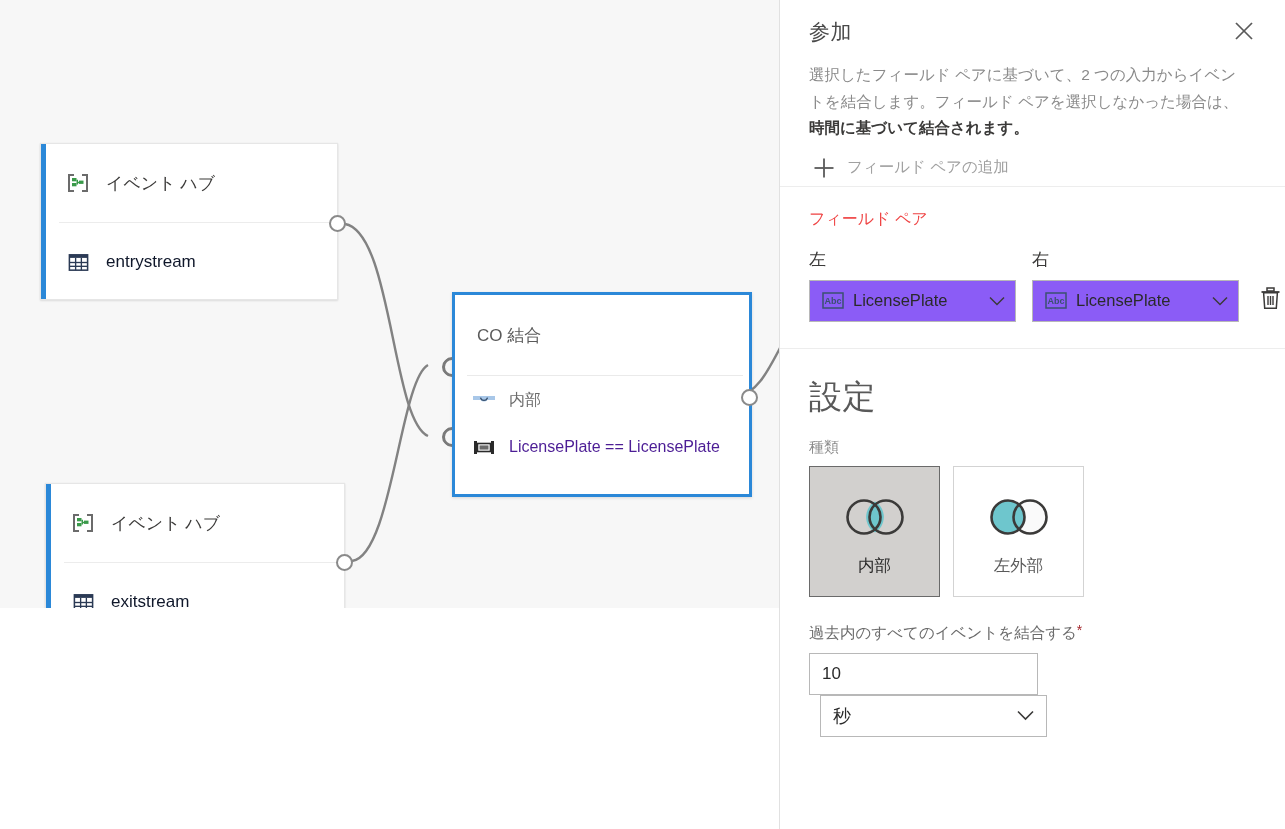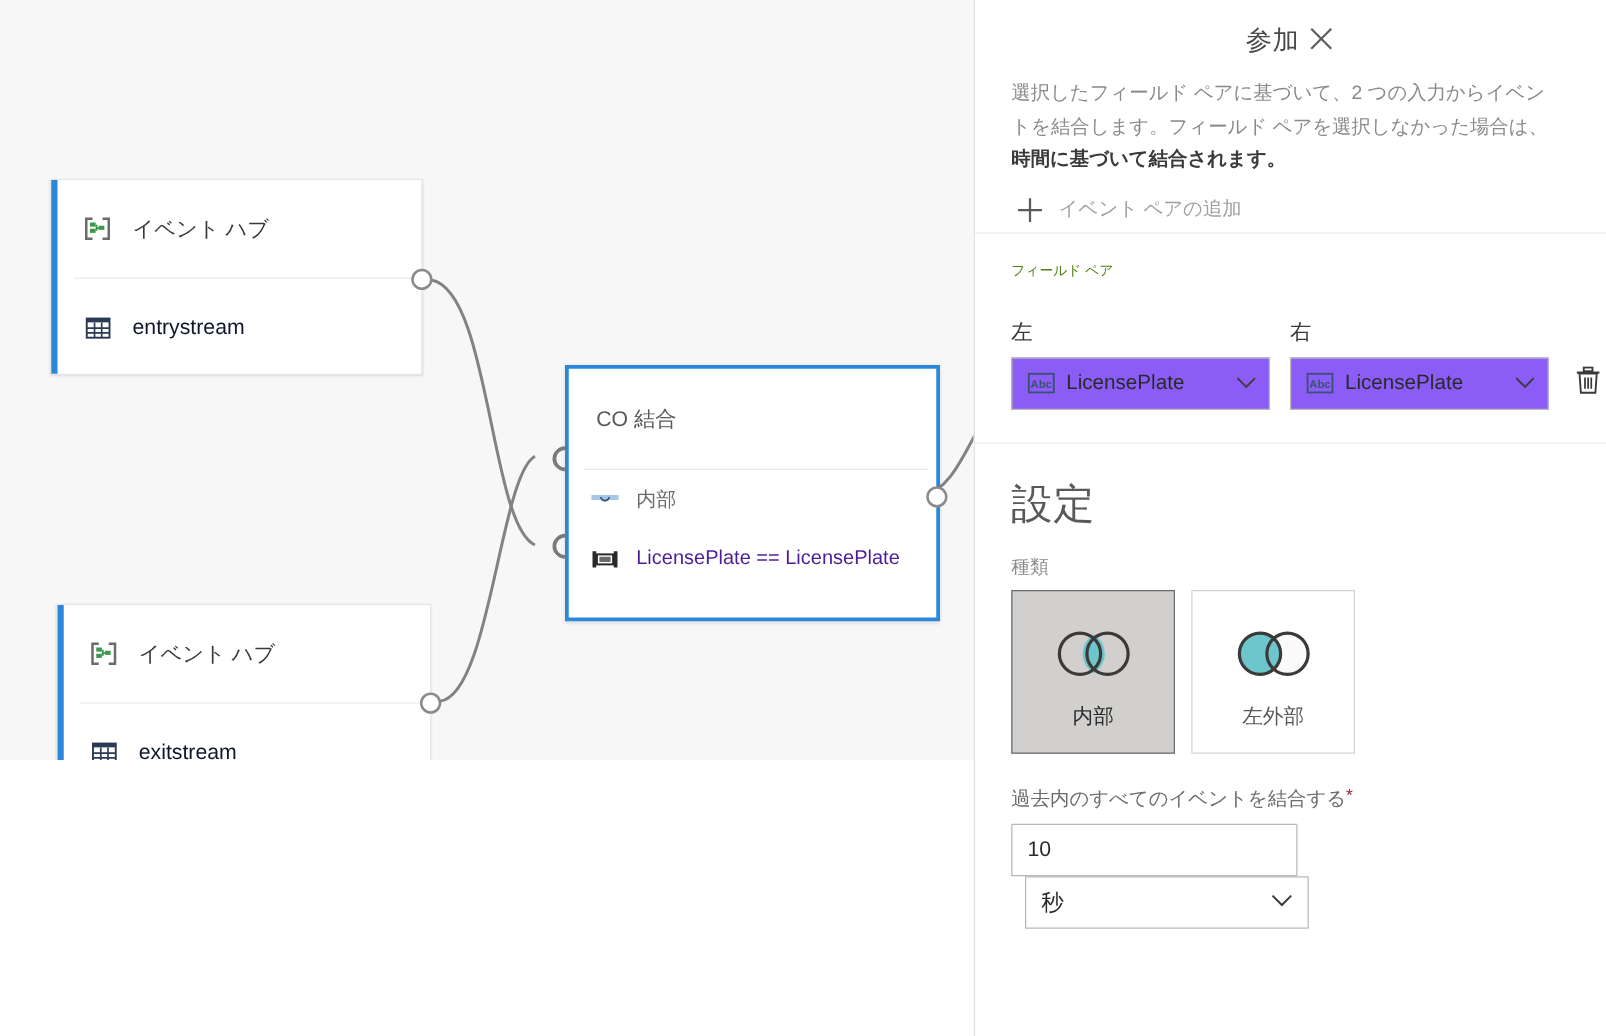--- a/index.html
+++ b/index.html
@@ -128,21 +128,21 @@
   #panel {
     position: absolute;
     left: 779px; top: 0;
     width: 506px; height: 829px;
     background: #ffffff;
     border-left: 1px solid #e1e1e1;
     overflow: hidden;
   }
   .panel-head {
     display: flex; align-items: flex-start;
-    justify-content: center;
+    justify-content: space-between;
     padding: 18px 24px 0 29px;
   }
   .panel-title {
     font-size: 21px;
     color: #4a4a4a;
     font-weight: 400;
     letter-spacing: .5px;
   }
   .close-btn {
     width: 34px; height: 34px;
@@ -168,21 +168,21 @@
   }
   .add-pair .plus {
     width: 30px; height: 30px;
     display: flex; align-items: center; justify-content: center;
     margin-right: 8px;
     color: #6b6b6b;
   }
   .sect-divider { height: 1px; background: #ededed; width: 100%; }
 
   .fp-wrap { padding: 22px 0 0 29px; }
-  .fp-caption { font-size: 11px; color: #4d7c0f; margin-bottom: 30px; }
+  .fp-caption { font-size: 16px; color: #ef4444; margin-bottom: 18px; }
   .fp-cols { display: flex; align-items: flex-end; }
   .fp-col { margin-right: 16px; }
   .fp-col-label {
     font-size: 17px; color: #3b3a39; margin-bottom: 9px;
   }
   .dropdown {
     height: 42px;
     border: 1px solid #b8b8b8;
     background: #8b5cf6;
     display: flex; align-items: center;
@@ -386,21 +386,21 @@
       <span>選択したフィールド ペアに基づいて、2 つの入力からイベントを結合します。フィールド ペアを選択しなかった場合は、</span><b>時間に基づいて結合されます。</b>
     </div>
 
     <div class="add-pair">
       <span class="plus">
         <svg width="22" height="22" viewBox="0 0 22 22">
           <line x1="11" y1="1.5" x2="11" y2="20.5" stroke="#5a5a5a" stroke-width="1.8"></line>
           <line x1="1.5" y1="11" x2="20.5" y2="11" stroke="#5a5a5a" stroke-width="1.8"></line>
         </svg>
       </span>
-      <span>イベント ペアの追加</span>
+      <span>フィールド ペアの追加</span>
     </div>
 
     <div class="sect-divider"></div>
 
     <div class="fp-wrap">
       <div class="fp-caption">フィールド ペア</div>
       <div class="fp-cols">
 
         <div class="fp-col">
           <div class="fp-col-label">左</div>

